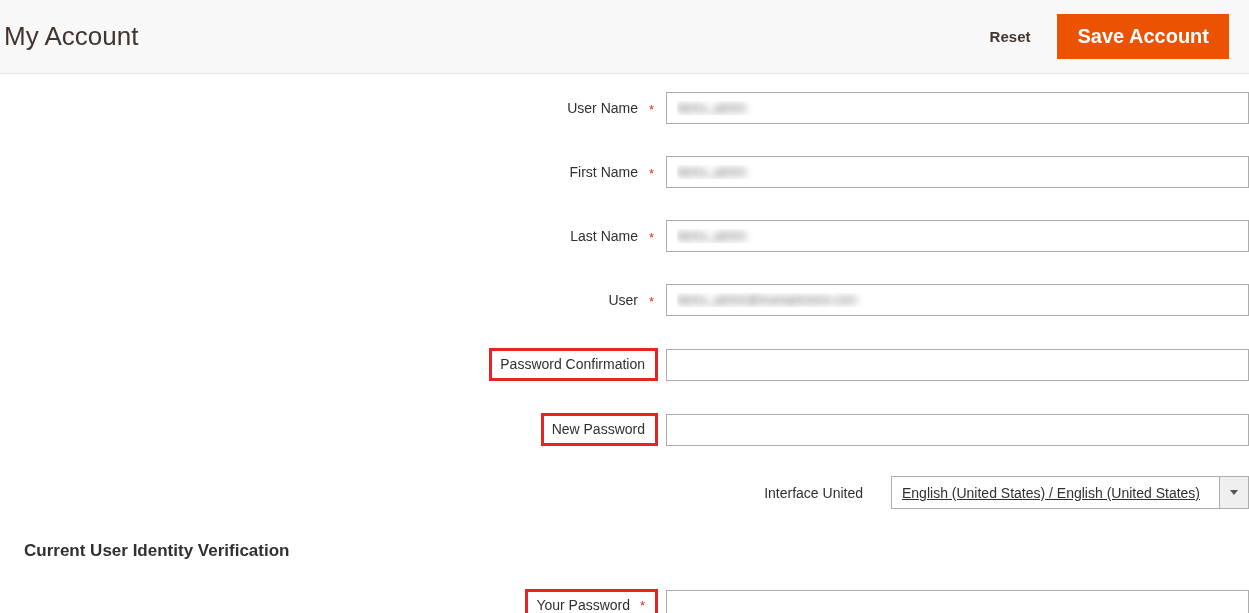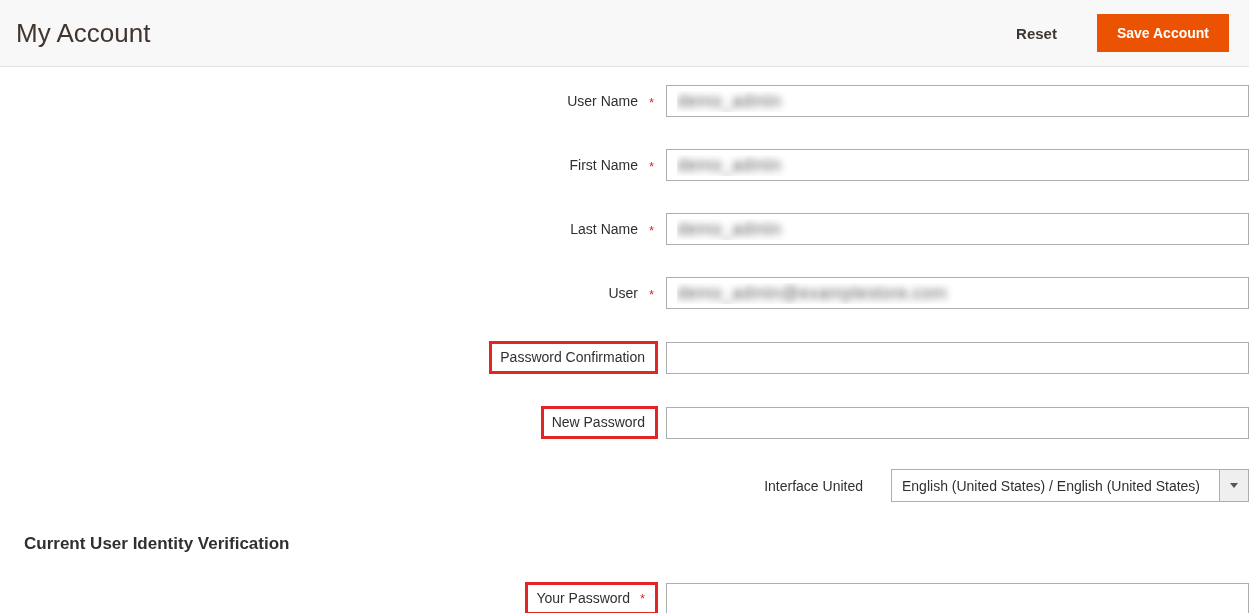--- a/index.html
+++ b/index.html
@@ -1,35 +1,35 @@
 <!DOCTYPE html>
 <html><head>
   <meta charset="utf-8">
   <style>
     * { box-sizing: border-box; margin: 0; padding: 0; }
     body { font-family: 'Helvetica Neue', Arial, sans-serif; font-size: 14px; color: #333; background: #fff; width: 1249px; }
-    .header { background: #f8f8f8; border-bottom: 1px solid #e3e3e3; padding: 14px 20px 14px 16px; display: flex; align-items: center; justify-content: space-between; }
+    .header { background: #f8f8f8; border-bottom: 1px solid #e3e3e3; padding: 14px 20px 14px 4px; display: flex; align-items: center; justify-content: space-between; }
     .page-title { font-size: 26px; font-weight: 300; color: #41362f; }
-    .header-actions { display: flex; align-items: center; gap: 40px; }
+    .header-actions { display: flex; align-items: center; gap: 27px; }
     .reset-btn { color: #41362f; font-size: 15px; font-weight: 600; background: none; border: none; cursor: pointer; }
-    .save-btn { background: #eb5202; color: #fff; font-size: 14px; font-weight: 600; border: none; padding: 11px 20px; cursor: pointer; }
+    .save-btn { background: #eb5202; color: #fff; font-size: 20px; font-weight: 600; border: none; padding: 11px 20px; cursor: pointer; }
     .form-area { padding-top: 18px; padding-left: 24px; }
     .form-row { display: flex; align-items: center; margin-bottom: 32px; justify-content: flex-end; }
     .form-row.tight { margin-bottom: 30px; }
     .label-wrap { width: 306px; text-align: right; padding-right: 28px; position: relative; }
     .label-text { color: #303030; font-size: 14px; }
     .required-star { color: #e02b27; font-size: 13px; position: absolute; right: 12px; top: 2px; }
-    .text-input { width: 583px; height: 32px; border: 1px solid #adadad; padding: 0 10px; font-size: 18px; color: #303030; }
+    .text-input { width: 583px; height: 32px; border: 1px solid #adadad; padding: 0 10px; font-size: 12px; color: #303030; }
     .blurred { color: transparent; text-shadow: 0 0 7px rgba(80,80,80,0.9); }
     .section-heading { font-size: 17px; font-weight: 600; color: #303030; margin: 19px 0 28px 0; }
     .highlight-box { border: 3px solid #e22626; padding: 5px 10px 6px 8px; display: inline-block; }
     .label-wrap.hl-inner { width: 306px; display: flex; justify-content: flex-end; padding-right: 8px; }
     .hl-star-inside { color: #e02b27; font-size: 13px; margin-left: 6px; }
     .select-wrap { display: flex; }
-    .select-display { width: 328px; height: 33px; border: 1px solid #adadad; border-right: none; padding: 0 10px; display: flex; align-items: center; color: #303030; font-size: 14px; }
+    .select-display { width: 328px; height: 33px; border: 1px solid #adadad; border-right: none; padding: 0 10px; display: flex; align-items: center; color: #303030; font-size: 14px; text-decoration: underline; }
     .select-arrow { width: 30px; height: 33px; border: 1px solid #adadad; background: #efefef; display: flex; align-items: center; justify-content: center; cursor: pointer; }
     .triangle-down { width: 0; height: 0; border-left: 4px solid transparent; border-right: 4px solid transparent; border-top: 5px solid #555; }
   </style>
 </head>
 <body>
 
 <div class="header">
   <h1 class="page-title">My Account</h1>
   <div class="header-actions">
     <button class="reset-btn">Reset</button>

